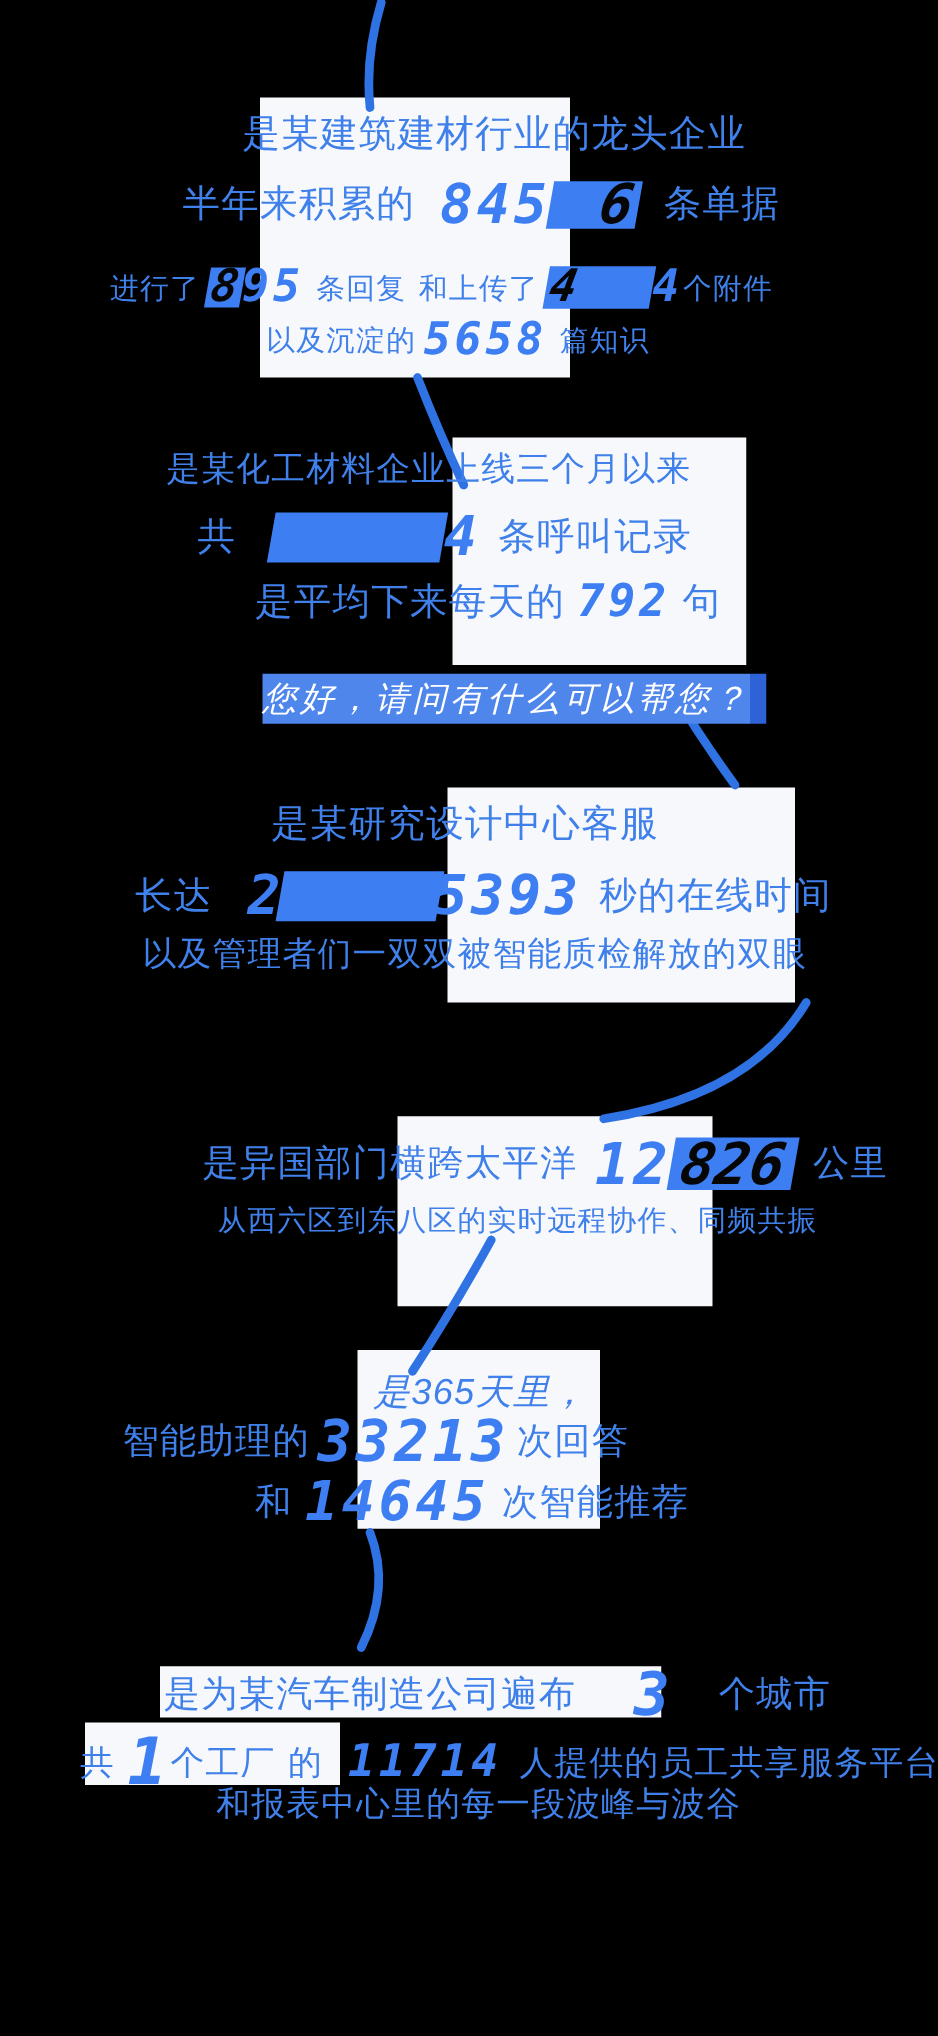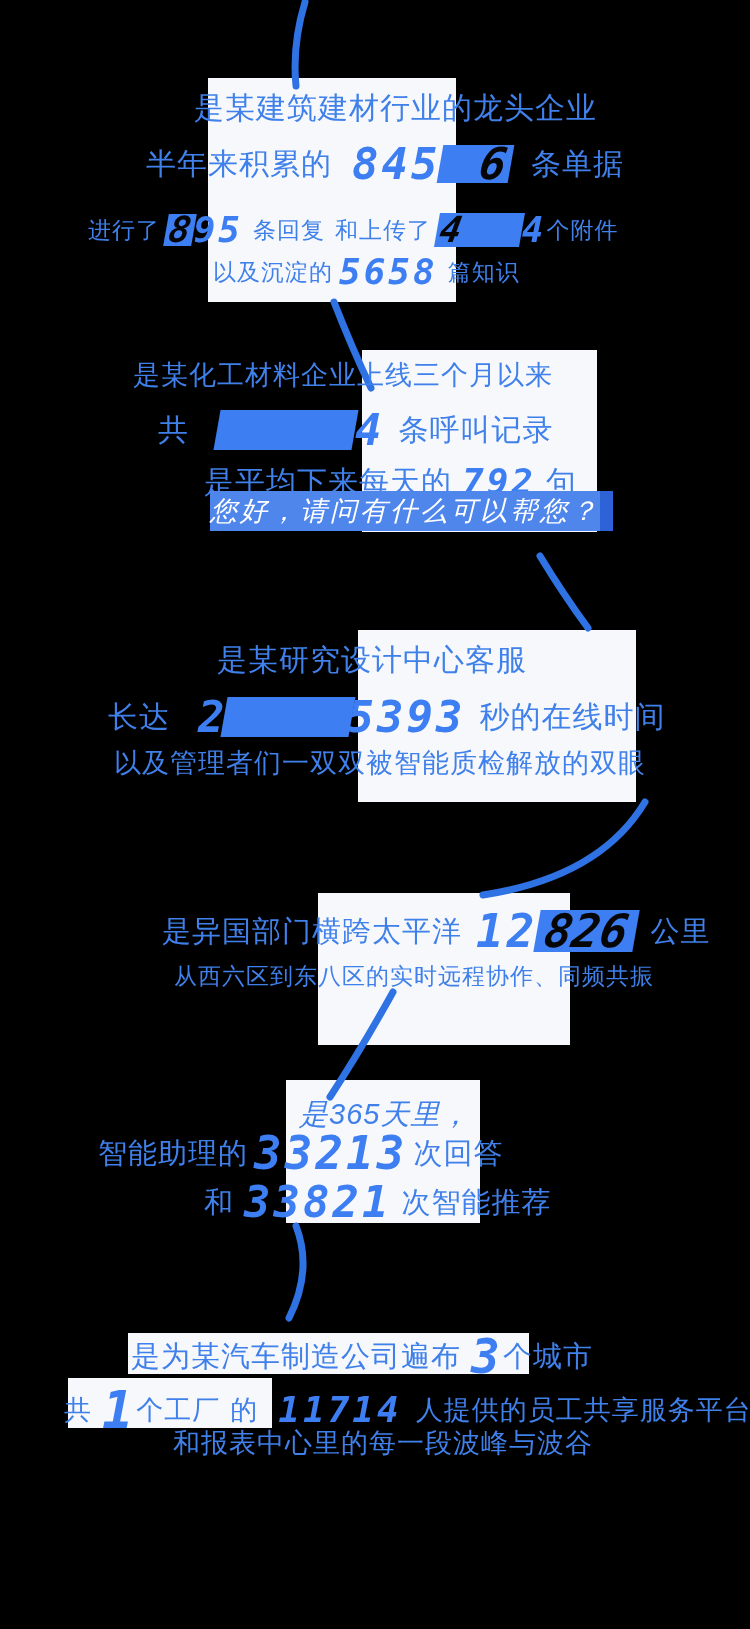--- a/index.html
+++ b/index.html
@@ -16,21 +16,21 @@
   .zh26{font-size:23px;} .zh27{font-size:27px;} .zh29{font-size:29px;} .zh30{font-size:30px;}
   .num{font-family:"DejaVu Sans Mono","Liberation Mono",monospace;font-weight:bold;font-style:italic;
        color:var(--digit);letter-spacing:3px;}
   .n36{font-size:36px;} .n40{font-size:36px;} .n44{font-size:44px;} .n46{font-size:46px;}
   .n48{font-size:48px;} .n52{font-size:52px;}
   .mask{display:inline-block;background:var(--digit);transform:skewX(-10deg);}
   .ko{display:inline-block;background:var(--digit);color:var(--ko);transform:skewX(-10deg);
       font-family:"DejaVu Sans Mono","Liberation Mono",monospace;font-weight:bold;font-style:italic;}
   .ko .kd{transform:skewX(0deg);display:inline-block;}
   .gap6{margin-left:6px;} .gap10{margin-left:10px;text-align:right;} .gap14{margin-left:14px;} .gap20{margin-left:20px;} .gap28{margin-left:28px;}
-  .banner{position:absolute;z-index:4;background:var(--banner);display:flex;align-items:center;justify-content:flex-start;}
+  .banner{position:absolute;z-index:4;background:var(--banner);display:flex;align-items:center;justify-content:flex-start;margin-top:48px;}
   .banner .txt{font-family:"DejaVu Serif","Liberation Serif",serif;font-style:italic;color:#ffffff;
                font-size:27px;letter-spacing:3px;white-space:nowrap;}
   .banner .edge{position:absolute;right:-13px;top:0;width:13px;height:100%;background:var(--banner-edge);}
 </style>
 </head>
 <body>
 
 <div class="canvas">
 
   <div class="w" style="left:208px;top:78px;width:248px;height:224px;"></div>
@@ -129,25 +129,25 @@
   <div class="line" style="left:299px;top:1100px;font-style:italic;">
     <span class="zh zh29">是365天里，</span>
   </div>
   <div class="line" style="left:98px;top:1130px;">
     <span class="zh zh29">智能助理的</span>
     <span class="num n46 gap6">33213</span>
     <span class="zh zh29 gap6">次回答</span>
   </div>
   <div class="line" style="left:204px;top:1180px;">
     <span class="zh zh29">和</span>
-    <span class="num n44 gap10">33821</span>
+    <span class="num n44 gap10">14645</span>
     <span class="zh zh29 gap10">次智能推荐</span>
   </div>
 
-  <div class="line" style="left:131px;top:1332px;">
+  <div class="line" style="left:131px;top:1332px;gap:36px;">
     <span class="zh zh29">是为某汽车制造公司遍布</span>
     <span class="num n48 gap10">3</span>
     <span class="zh zh29">个城市</span>
   </div>
   <div class="line" style="left:64px;top:1384px;">
     <span class="zh zh27">共</span>
     <span class="num n52 gap10">1</span>
     <span class="zh zh27">个工厂</span>
     <span class="zh zh27 gap10">的</span>
     <span class="num n40 gap20">11714</span>

